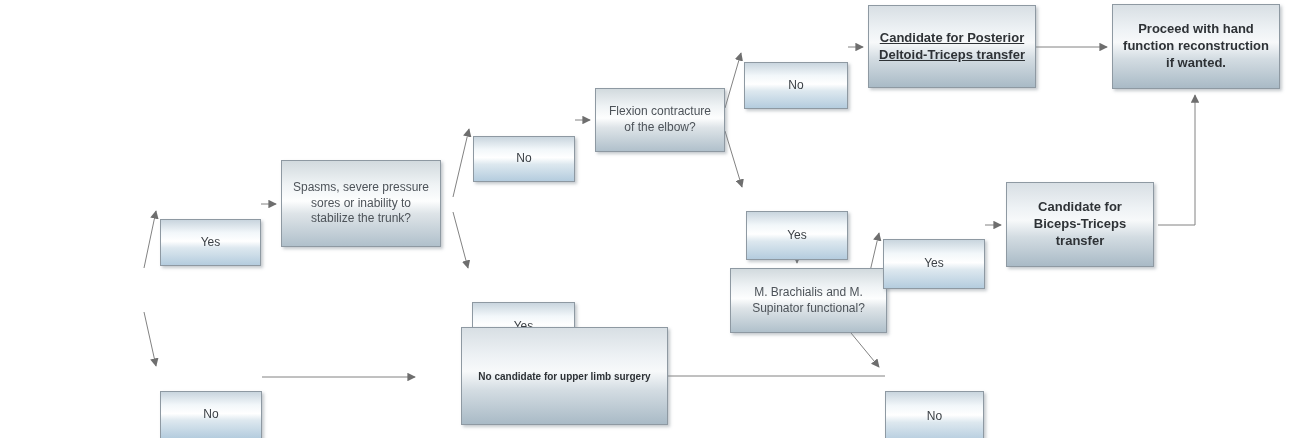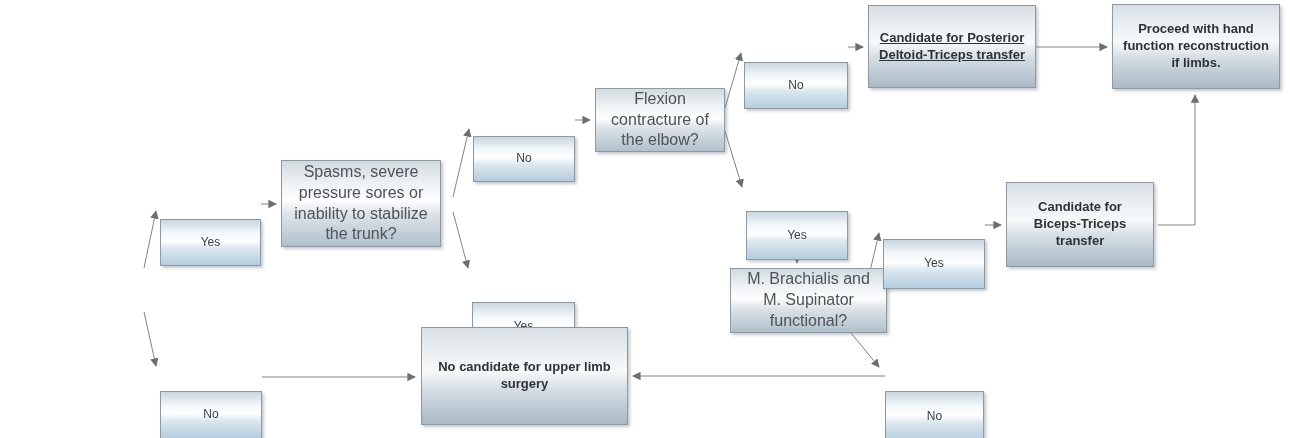--- a/index.html
+++ b/index.html
@@ -14,27 +14,27 @@
     border:1px solid #8e99a2;
     box-shadow:2px 2px 3px rgba(125,135,145,0.45);
     line-height:1.3;padding:3px 8px;
   }
   .yesno{
     background:linear-gradient(180deg,#c9d5de 0%,#f2f7fa 28%,#ffffff 47%,#dde8ef 62%,#b4ccde 100%);
     color:#3b4045;font-size:12px;margin-top:39px;
   }
   .question{
     background:linear-gradient(180deg,#d2dade 0%,#eff3f5 28%,#fdfefe 47%,#dee4e8 62%,#b0c0cb 100%);
-    color:#4d5359;font-size:16px;
+    color:#4d5359;font-size:12px;
   }
   .action{
     background:linear-gradient(180deg,#d8dfe4 0%,#eef2f5 30%,#f7f9fa 45%,#d3dce2 65%,#a9bac6 100%);
     color:#2e3236;font-size:13px;font-weight:bold;
   }
-  .action.big{font-size:13px;}
+  .action.big{font-size:10px;margin-left:40px;}
   .oval{
     border-radius:50%;
     background:linear-gradient(180deg,#ececec 0%,#fdfdfd 42%,#dcdddf 72%,#c2c5c8 100%);
     border:1px solid #8f9296;
     color:#55595e;font-size:12.5px;
     box-shadow:2px 3px 4px rgba(120,120,125,0.5);
   }
 </style>
 </head>
 <body>
@@ -81,21 +81,21 @@
   <div class="node yesno" style="left:472px;top:263px;width:103px;height:49px;">Yes</div>
 
   <div class="node question" style="left:595px;top:88px;width:130px;height:64px;">Flexion contracture of the elbow?</div>
 
   <div class="node yesno" style="left:744px;top:23px;width:104px;height:47px;">No</div>
 
   <div class="node yesno" style="left:746px;top:172px;width:102px;height:49px;">Yes</div>
 
   <div class="node action" style="left:868px;top:5px;width:168px;height:83px;text-decoration:underline;">Candidate for Posterior Deltoid-Triceps transfer</div>
 
-  <div class="node action" style="left:1112px;top:4px;width:168px;height:85px;">Proceed with hand function reconstruction if limbs.</div>
+  <div class="node action" style="left:1112px;top:4px;width:168px;height:85px;">Proceed with hand function reconstruction if wanted.</div>
 
   <div class="node question" style="left:730px;top:268px;width:157px;height:65px;">M. Brachialis and M. Supinator functional?</div>
 
   <div class="node yesno" style="left:883px;top:200px;width:102px;height:50px;">Yes</div>
 
   <div class="node yesno" style="left:885px;top:352px;width:99px;height:51px;">No</div>
 
   <div class="node action" style="left:1006px;top:182px;width:148px;height:85px;">Candidate for Biceps-Triceps transfer</div>
 
   <div class="node action big" style="left:421px;top:327px;width:207px;height:98px;">No candidate for upper limb surgery</div>

